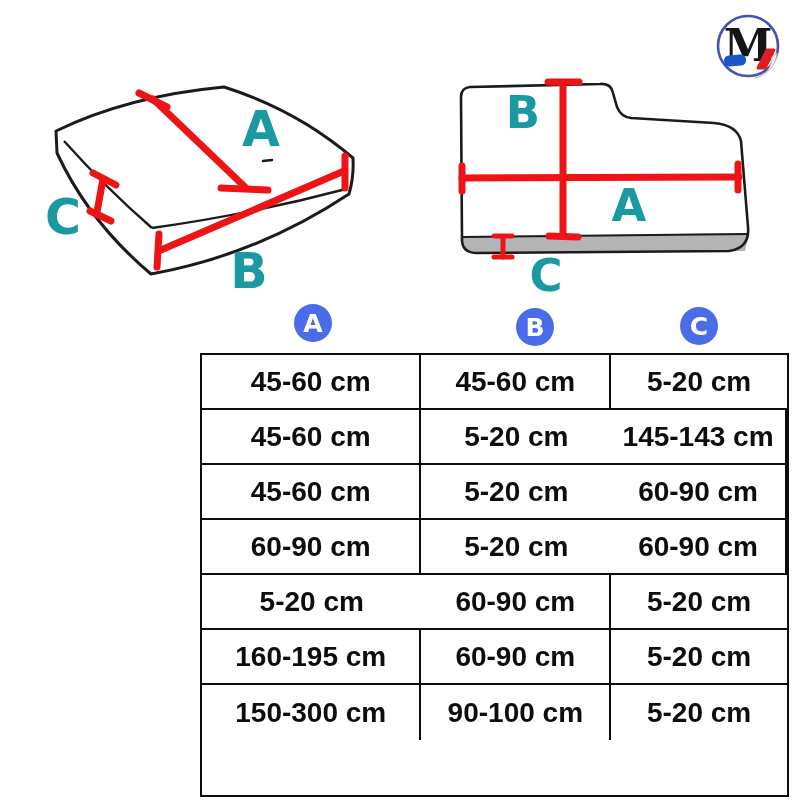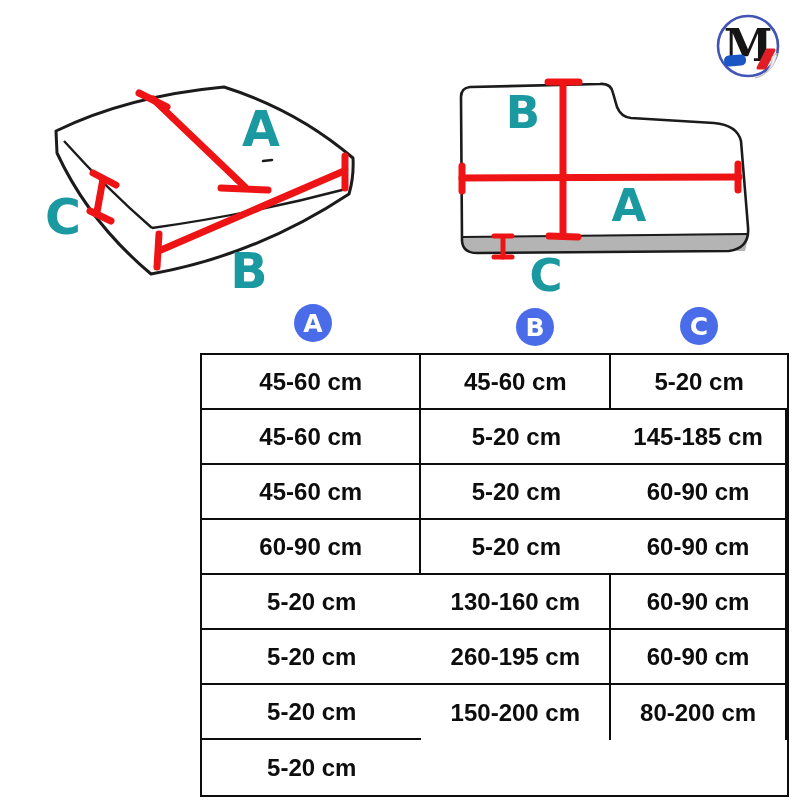--- a/index.html
+++ b/index.html
@@ -15,21 +15,21 @@
   .badge{position:absolute;width:38px;height:38px;border-radius:50%;background:#4a6ce9;
          color:#ffffff;display:flex;align-items:center;justify-content:center;
          font-family:"DejaVu Sans",sans-serif;font-weight:bold;font-size:25px;
          transform:translate(-50%,-50%);}
   
   .size-table{position:absolute;left:200px;top:353px;width:589px;height:444px;
               display:grid;grid-template-columns:221fr 191fr 177fr;
               grid-template-rows:repeat(8,1fr);
               border:2px solid #0d0d0d;background:#fff;box-sizing:border-box;}
   .cell{display:flex;align-items:center;justify-content:center;
-        font-weight:bold;font-size:24px;color:#0d0d0d;
+        font-weight:bold;font-size:28px;color:#0d0d0d;
         border-right:2px solid #0d0d0d;border-bottom:2px solid #0d0d0d;box-sizing:border-box;}
   .cell.col3{border-right:none;}
   .cell.row8{border-bottom:none;}
 </style>
 </head>
 <body>
 
 <div class="canvas">
 
   <svg class="abs" style="left:0;top:0;" width="800" height="310" viewBox="0 0 800 310">
@@ -94,37 +94,36 @@
   <span class="badge" style="left:699px;top:326px;">C</span>
 
   <div class="size-table">
     <div class="cell col1">45-60 cm</div>
     <div class="cell col2">45-60 cm</div>
     <div class="cell col3">5-20 cm</div>
 
     <div class="cell col2">45-60 cm</div>
     <div class="cell col3">5-20 cm</div>
 
-    <div class="cell col1">145-185 cm</div>
+    <div class="cell col1">145-143 cm</div>
     <div class="cell col2">45-60 cm</div>
     <div class="cell col3">5-20 cm</div>
 
     <div class="cell col1">60-90 cm</div>
     <div class="cell col2">60-90 cm</div>
     <div class="cell col3">5-20 cm</div>
 
     <div class="cell col2">60-90 cm</div>
     <div class="cell col3">5-20 cm</div>
 
-    <div class="cell col1">130-160 cm</div>
     <div class="cell col2">60-90 cm</div>
     <div class="cell col3">5-20 cm</div>
 
-    <div class="cell col1">260-195 cm</div>
+    <div class="cell col1">160-195 cm</div>
     <div class="cell col2">60-90 cm</div>
     <div class="cell col3">5-20 cm</div>
 
-    <div class="cell col1 row8">150-200 cm</div>
-    <div class="cell col2 row8">80-200 cm</div>
+    <div class="cell col1 row8">150-300 cm</div>
+    <div class="cell col2 row8">90-100 cm</div>
     <div class="cell col3 row8">5-20 cm</div>
   </div>
 
 </div>
 
 </body></html>

